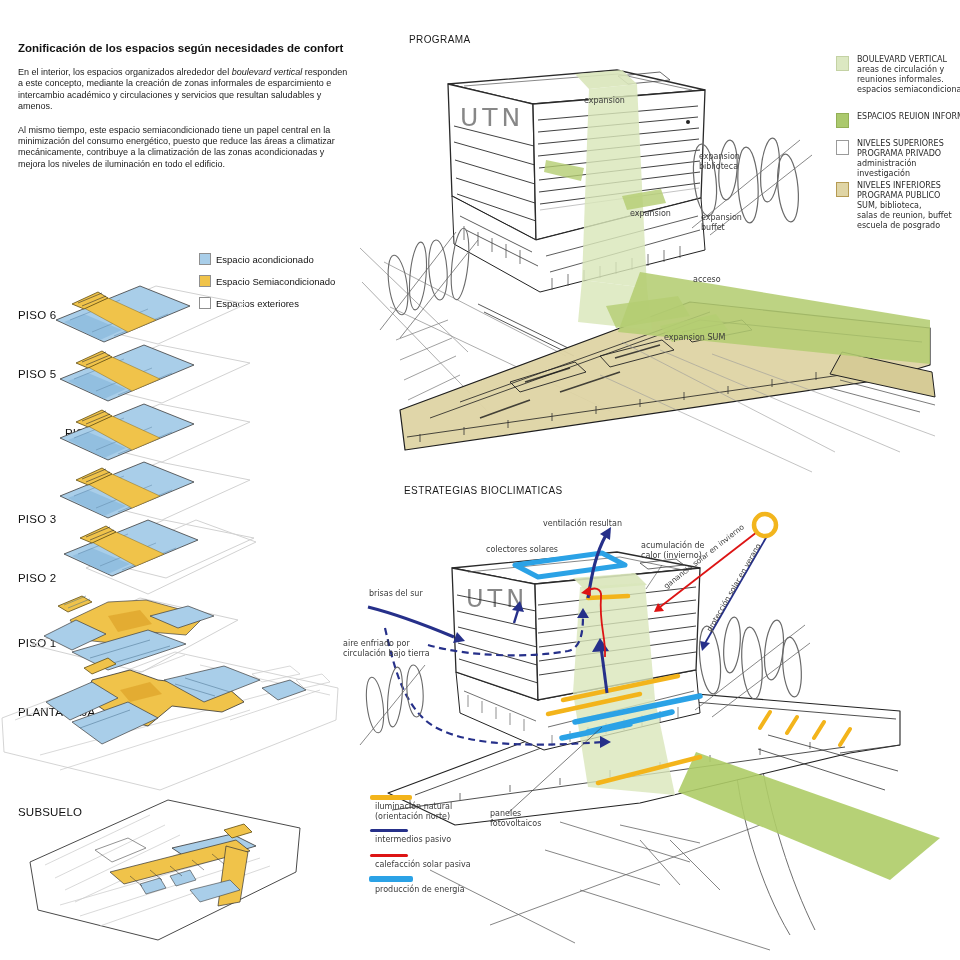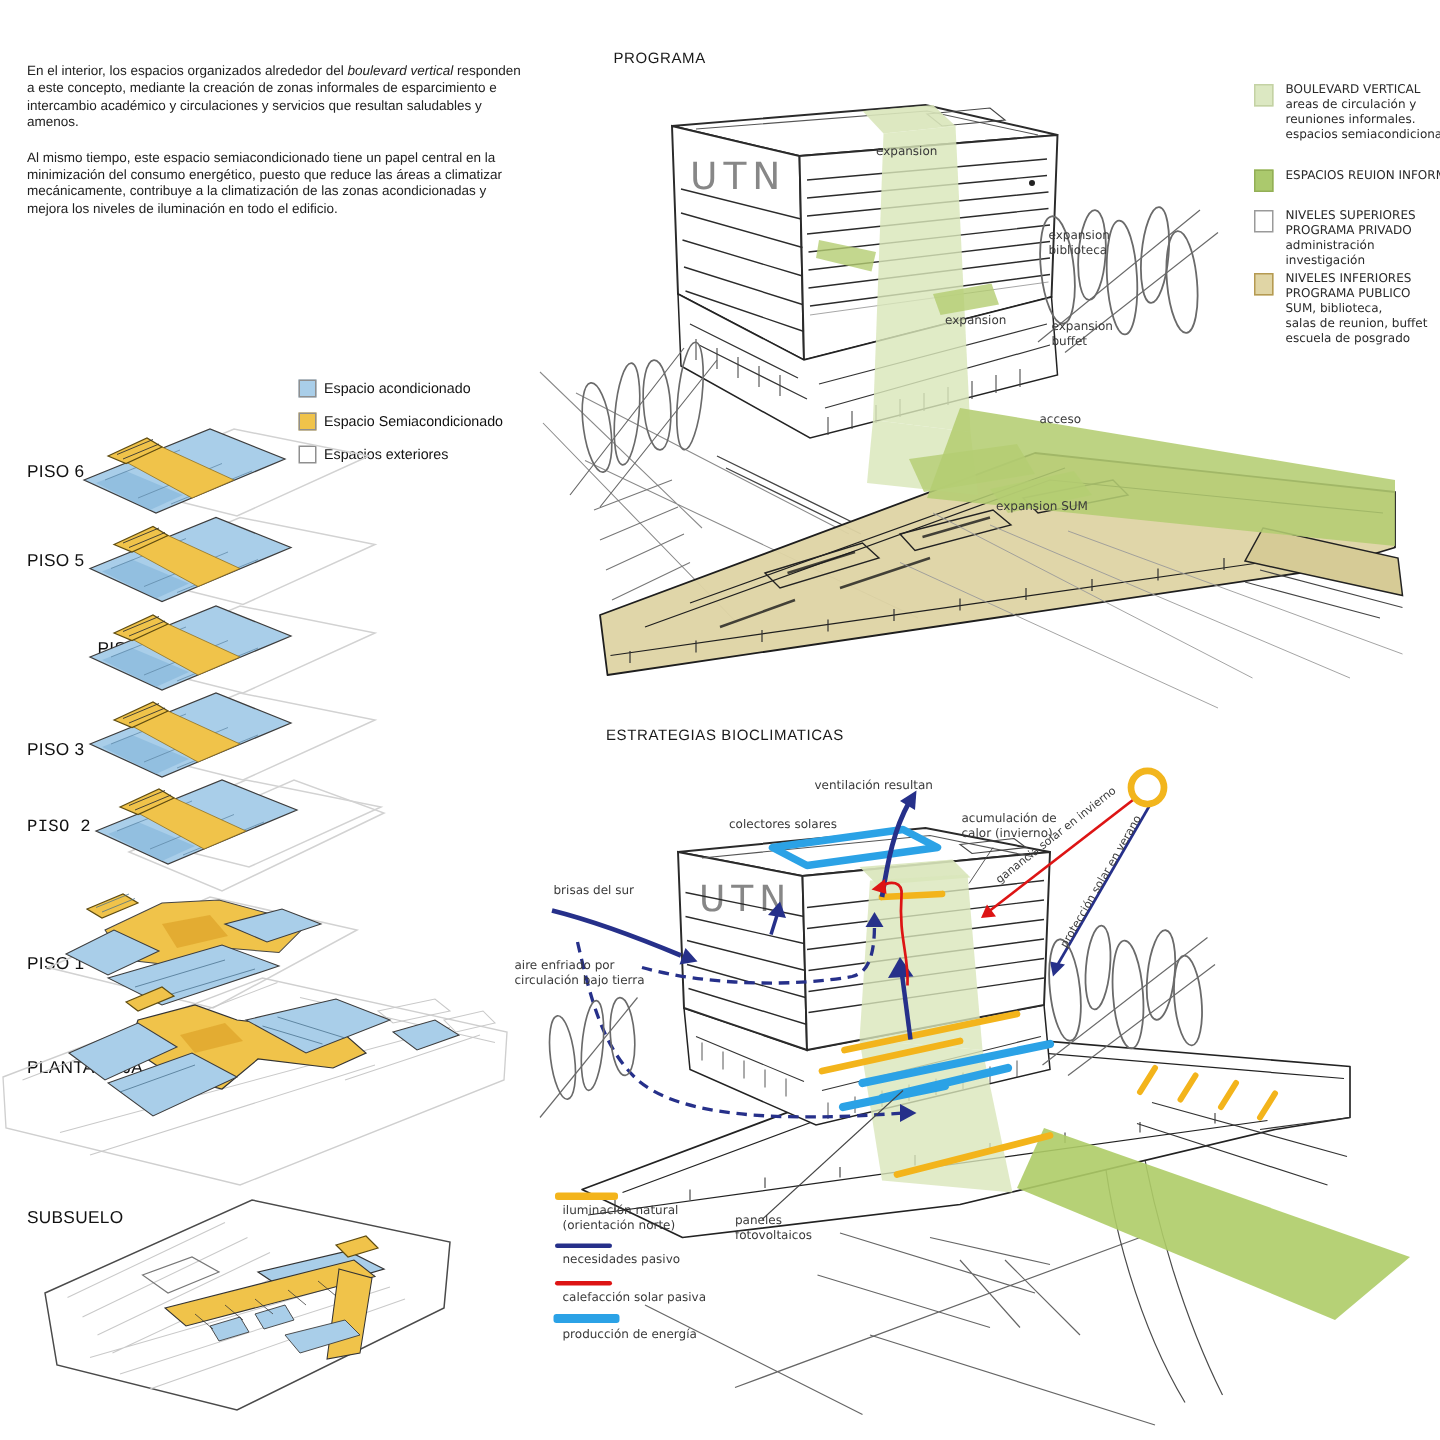--- a/index.html
+++ b/index.html
@@ -32,20 +32,21 @@
   .site{fill:none;stroke:#d2d2d2;stroke-width:1;}
   .faint{stroke:#c9c9c9;fill:none;stroke-width:.7;}
   text.utn{font-family:"DejaVu Sans",sans-serif;fill:#6a6a6a;opacity:.8;letter-spacing:4px;}
 </style>
 </head>
 <body>
 
 <div id="page">
 
   <div id="left-text" class="abs">
+    <h1>Zonificación de los espacios según necesidades de confort</h1>
     <p><span>En el interior, los espacios organizados alrededor del </span><i>boulevard vertical</i><span> responden a este concepto, mediante la creación de zonas informales de esparcimiento e intercambio académico y circulaciones y servicios que resultan saludables y amenos.</span></p>
     <p>Al mismo tiempo, este espacio semiacondicionado tiene un papel central en la minimización del consumo energético, puesto que reduce las áreas a climatizar mecánicamente, contribuye a la climatización de las zonas acondicionadas y mejora los niveles de iluminación en todo el edificio.</p>
   </div>
 
   <div class="abs" style="left:199px;top:253px;width:170px;height:70px;">
     <div class="lleg-row" style="top:0;">
       <span class="sw" style="background:#a9cee9;"></span>
       <span>Espacio acondicionado</span>
     </div>
     <div class="lleg-row" style="top:22px;">
@@ -54,22 +55,22 @@
     </div>
     <div class="lleg-row" style="top:44px;">
       <span class="sw" style="background:#ffffff;"></span>
       <span>Espacios exteriores</span>
     </div>
   </div>
 
   <div class="floor-lbl" style="top:309px;">PISO 6</div>
   <div class="floor-lbl" style="top:368px;">PISO 5</div>
   <div class="floor-lbl" style="top:427px;padding-left:47px;">PISO 4</div>
-  <div class="floor-lbl" style="top:494px;text-align:center;">PISO 3</div>
-  <div class="floor-lbl" style="top:545px;font-family:Liberation Mono, monospace;">PISO 2</div>
+  <div class="floor-lbl" style="top:513px;text-align:center;">PISO 3</div>
+  <div class="floor-lbl" style="top:572px;">PISO 2</div>
   <div class="floor-lbl" style="top:621px;margin-top:16px;">PISO 1</div>
   <div class="floor-lbl" style="top:706px;">PLANTA BAJA</div>
   <div class="floor-lbl" style="top:806px;">SUBSUELO</div>
 
   <svg class="abs" style="left:0;top:250px;" width="360" height="710" viewBox="0 0 360 710">
     <defs>
       <g id="planTyp">
         <polygon class="site" points="14,40 100,4 190,22 102,62"></polygon>
         <polygon points="0,38 84,4 134,24 48,60" fill="#a9cee9" stroke="#3c3c3c" stroke-width=".8"></polygon>
         <polygon points="8,40 28,32 66,48 44,58" fill="#7fb2d8" opacity=".55"></polygon>
@@ -346,20 +347,20 @@
   <div class="lbl" style="left:343px;top:639px;">aire enfriado por
 circulación bajo tierra</div>
   <div class="lbl" style="left:490px;top:809px;">paneles
 fotovoltaicos</div>
 
   <div class="abs" style="left:368px;top:790px;width:130px;height:110px;">
     <div class="bleg-bar" style="left:2px;top:5px;width:42px;height:5px;background:#f3b41b;"></div>
     <div class="lbl" style="left:7px;top:12px;position:absolute;">iluminación natural
 (orientación norte)</div>
     <div class="bleg-bar" style="left:2px;top:39px;width:38px;height:3px;background:#26308a;"></div>
-    <div class="lbl" style="left:7px;top:45px;position:absolute;">necesidades pasivo</div>
+    <div class="lbl" style="left:7px;top:45px;position:absolute;">intermedios pasivo</div>
     <div class="bleg-bar" style="left:2px;top:64px;width:38px;height:2.5px;background:#dd1414;"></div>
     <div class="lbl" style="left:7px;top:70px;position:absolute;">calefacción solar pasiva</div>
     <div class="bleg-bar" style="left:1px;top:86px;width:44px;height:6px;background:#2ba2e6;"></div>
     <div class="lbl" style="left:7px;top:95px;position:absolute;">producción de energía</div>
   </div>
 
 </div>
 
 </body></html>

